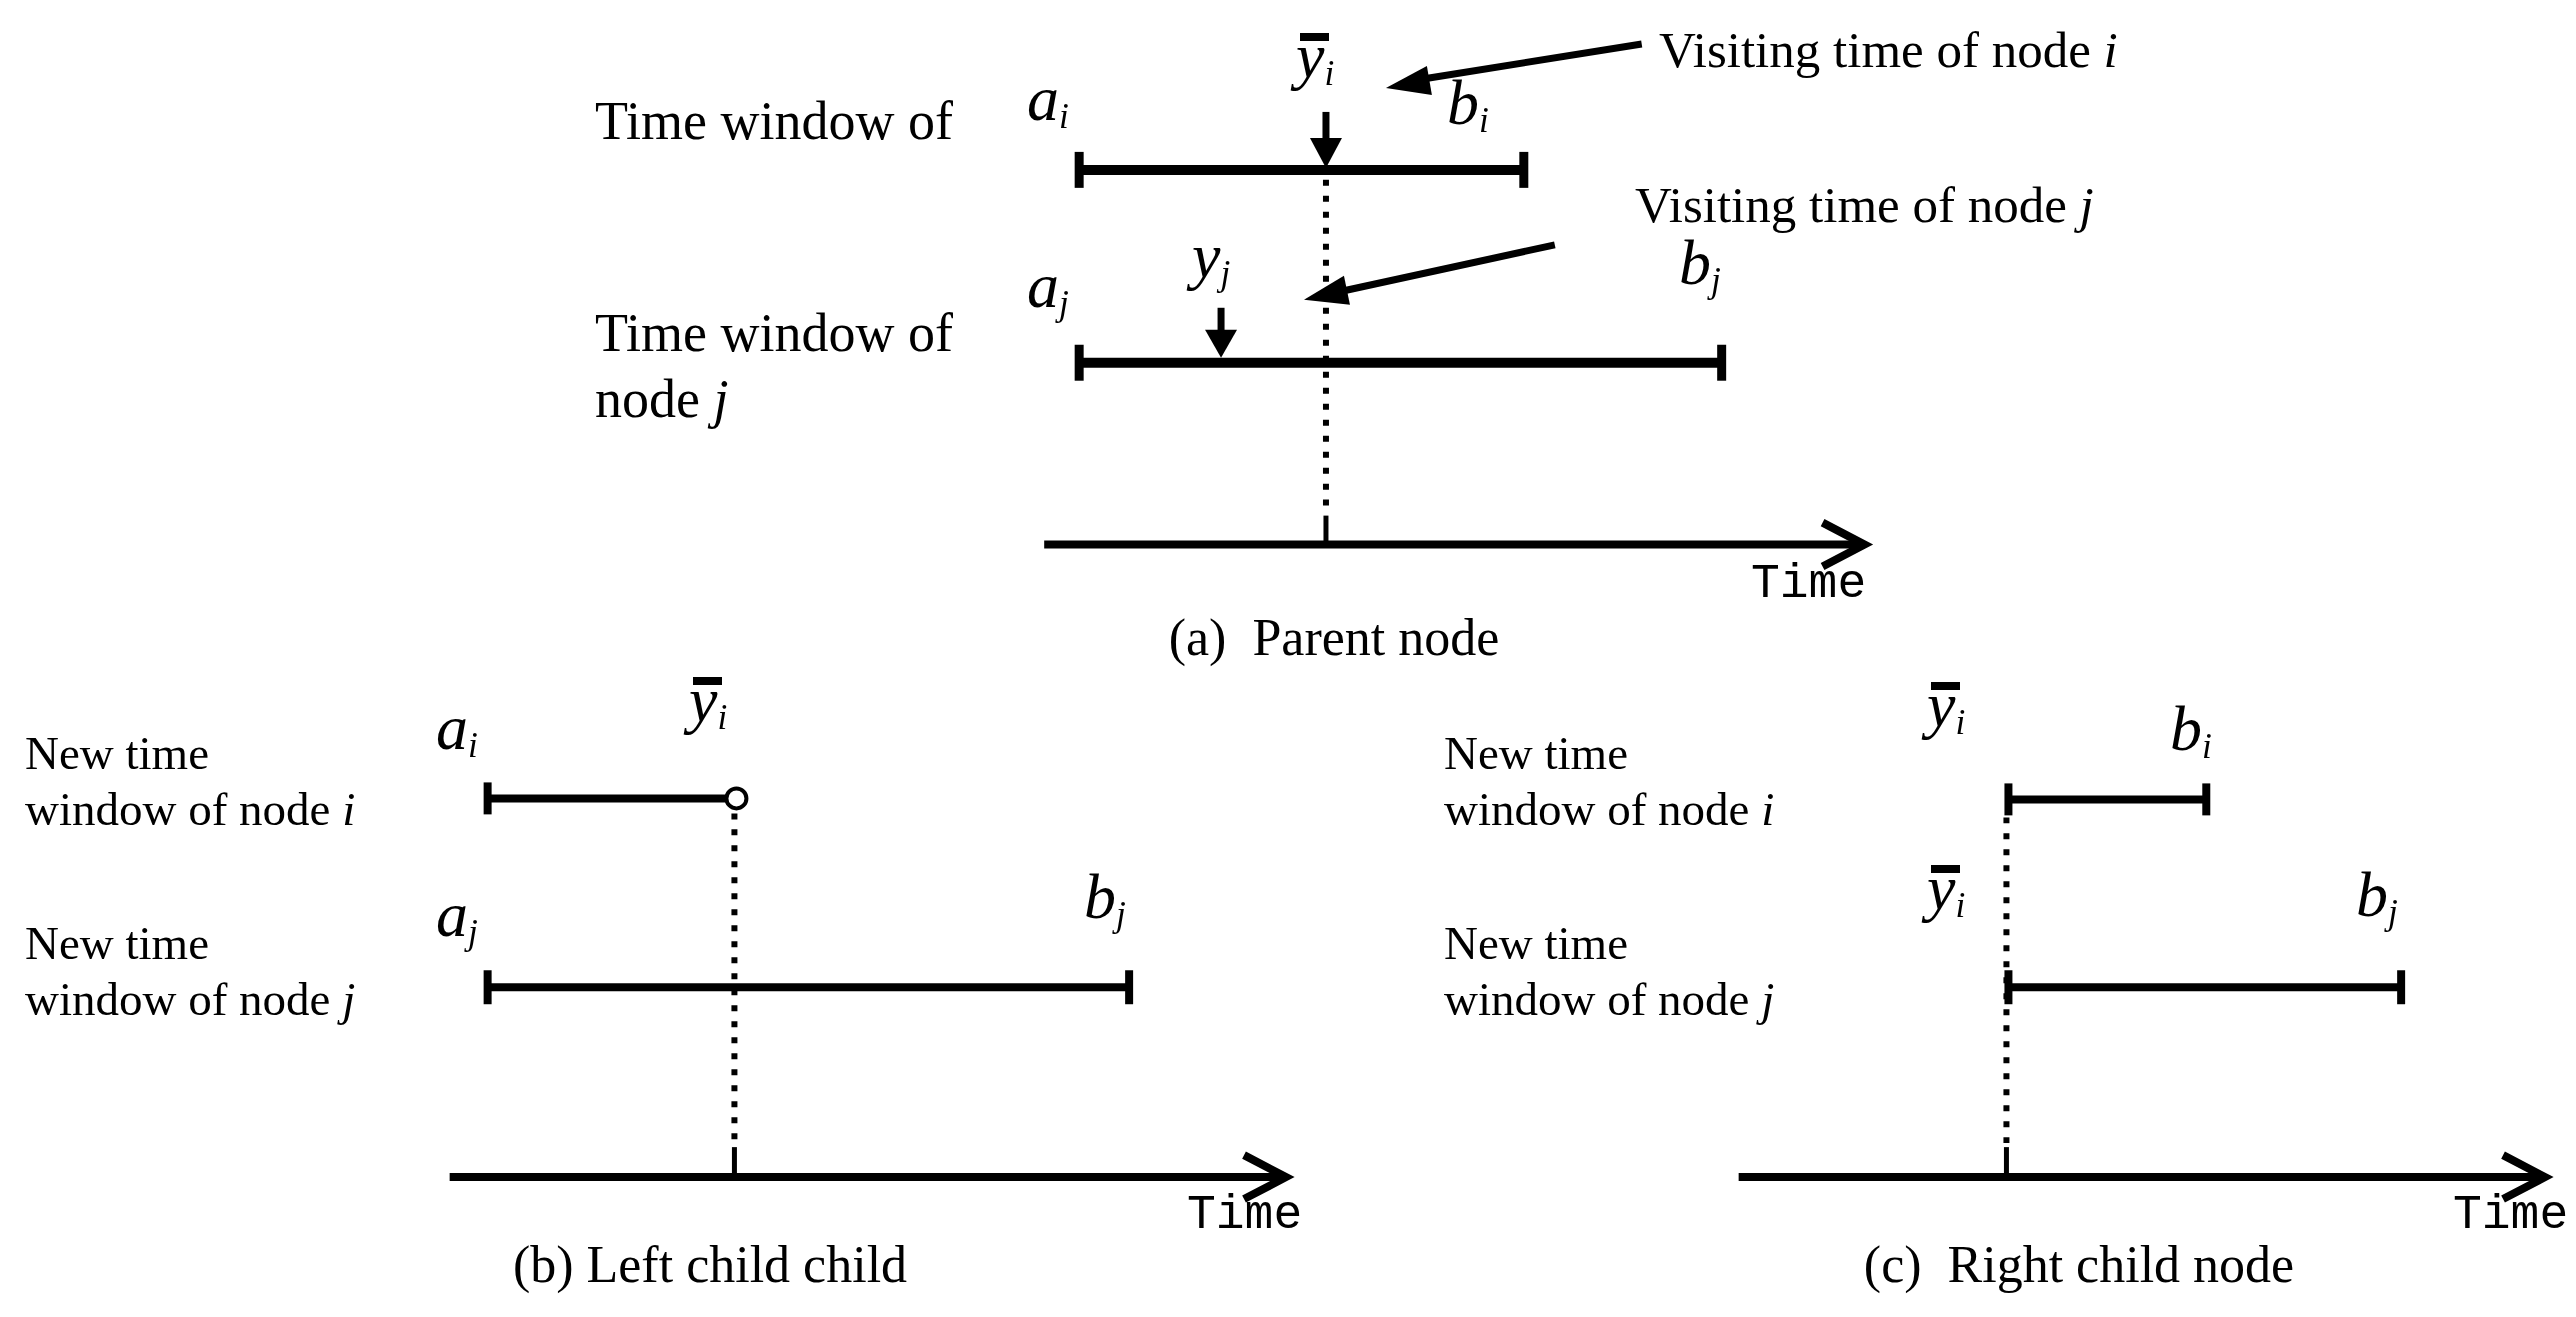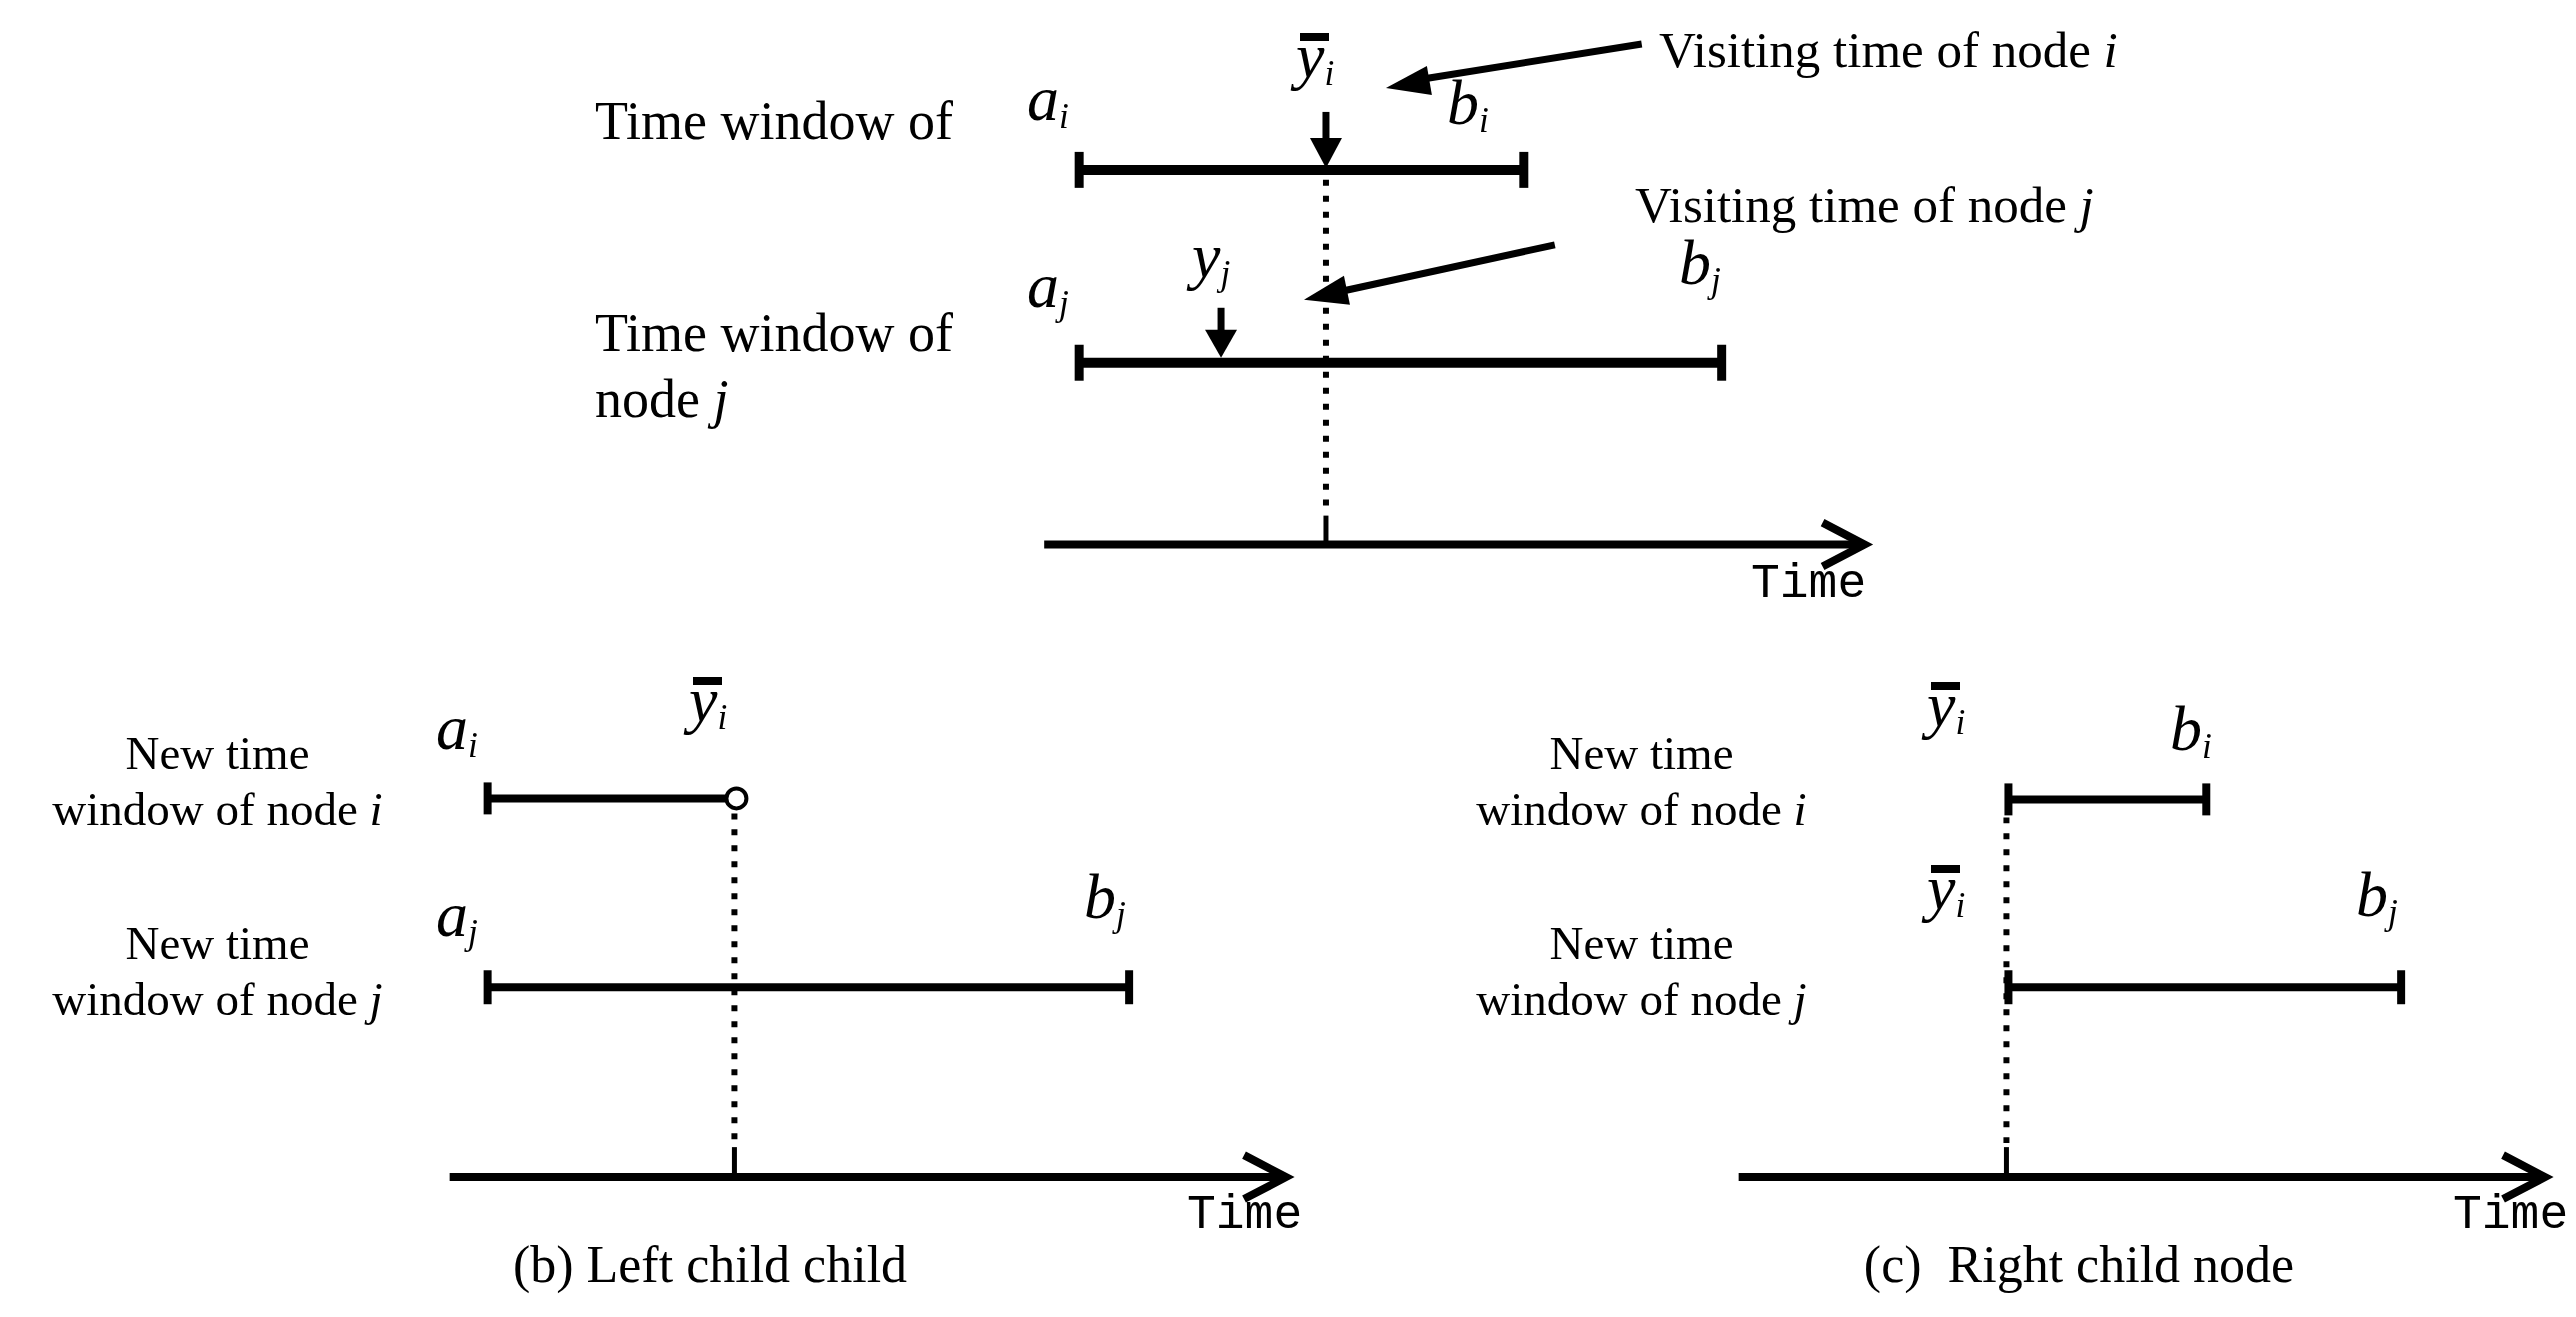--- a/index.html
+++ b/index.html
@@ -11,21 +11,20 @@
     color:#000;
     overflow:hidden;
   }
   svg.lines{position:absolute;left:0;top:0;width:2576px;height:1318px;}
   .txt{position:absolute;white-space:nowrap;color:#000;}
   .win-label{
     text-align:left;
     font-size:54px;line-height:66px;
   }
   .win-label-sm{
-    text-align:center;
     font-size:47px;line-height:56px;
     white-space:nowrap;
   }
   .win-label div, .win-label-sm div{white-space:nowrap;}
   .annot{font-size:51px;line-height:60px;}
   .axis-label{
     font-family:Liberation Mono, monospace;
     font-size:48px;line-height:52px;
   }
   .caption{
@@ -127,20 +126,21 @@
   <div class="txt math" style="left:1447px;top:71px;"><i>b</i><sub>i</sub></div>
   <div class="txt math" style="left:1296px;top:24px;"><span class="ybar"><span class="macron"></span><i>y</i></span><sub>i</sub></div>
   <div class="txt math" style="left:1027px;top:254px;"><i>a</i><sub>j</sub></div>
   <div class="txt math" style="left:1192px;top:224px;"><i>y</i><sub>j</sub></div>
   <div class="txt math" style="left:1679px;top:231px;"><i>b</i><sub>j</sub></div>
 
   <div class="txt annot" style="left:1635px;top:175px;"><span>Visiting time of node </span><i>j</i></div>
   <div class="txt annot" style="left:1659px;top:20px;"><span>Visiting time of node </span><i>i</i></div>
 
   <div class="txt axis-label" style="left:1751px;top:558px;">Time</div>
+  <div class="txt caption" style="left:1084px;top:608px;width:500px;">(a)  Parent node</div>
 
   <div class="txt win-label-sm" style="left:25px;top:725px;width:385px;">
     <div>New time</div>
     <div><span>window of node </span><i>i</i></div>
   </div>
   <div class="txt win-label-sm" style="left:25px;top:915px;width:385px;">
     <div>New time</div>
     <div><span>window of node </span><i>j</i></div>
   </div>
 

